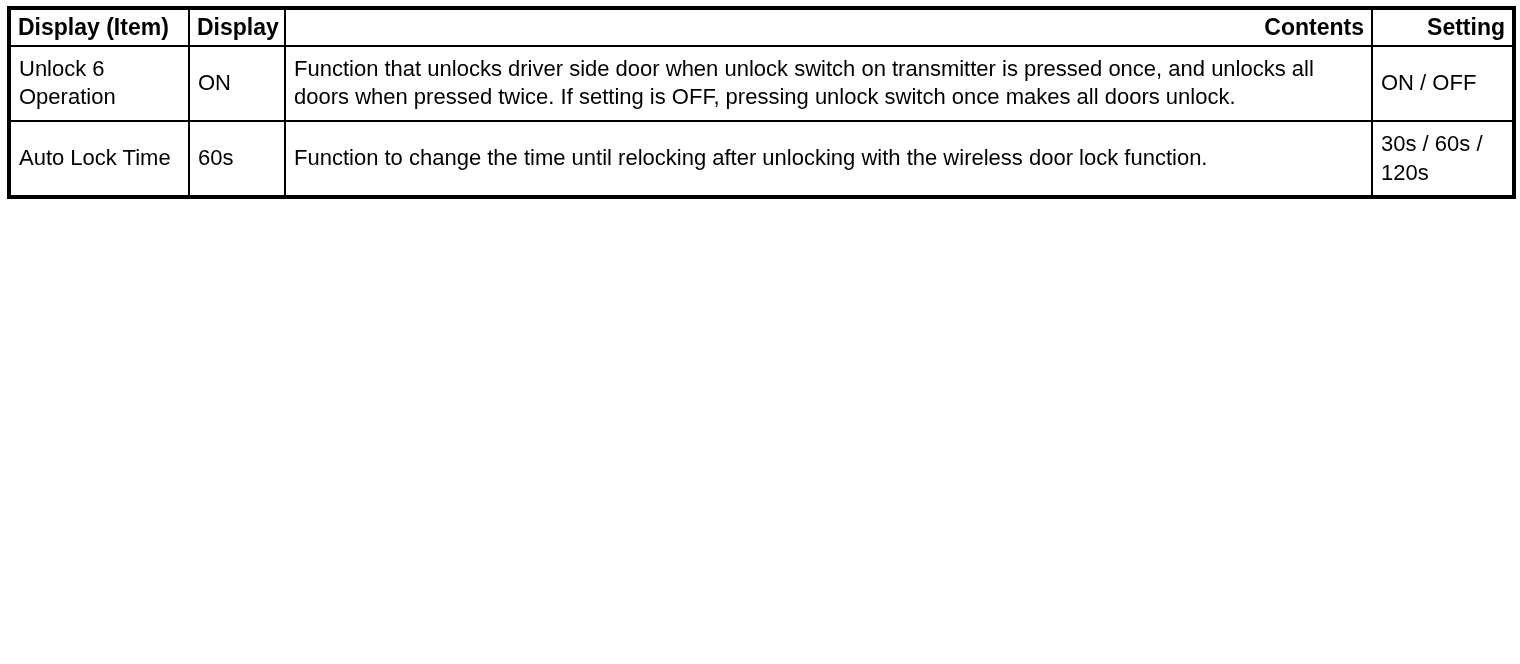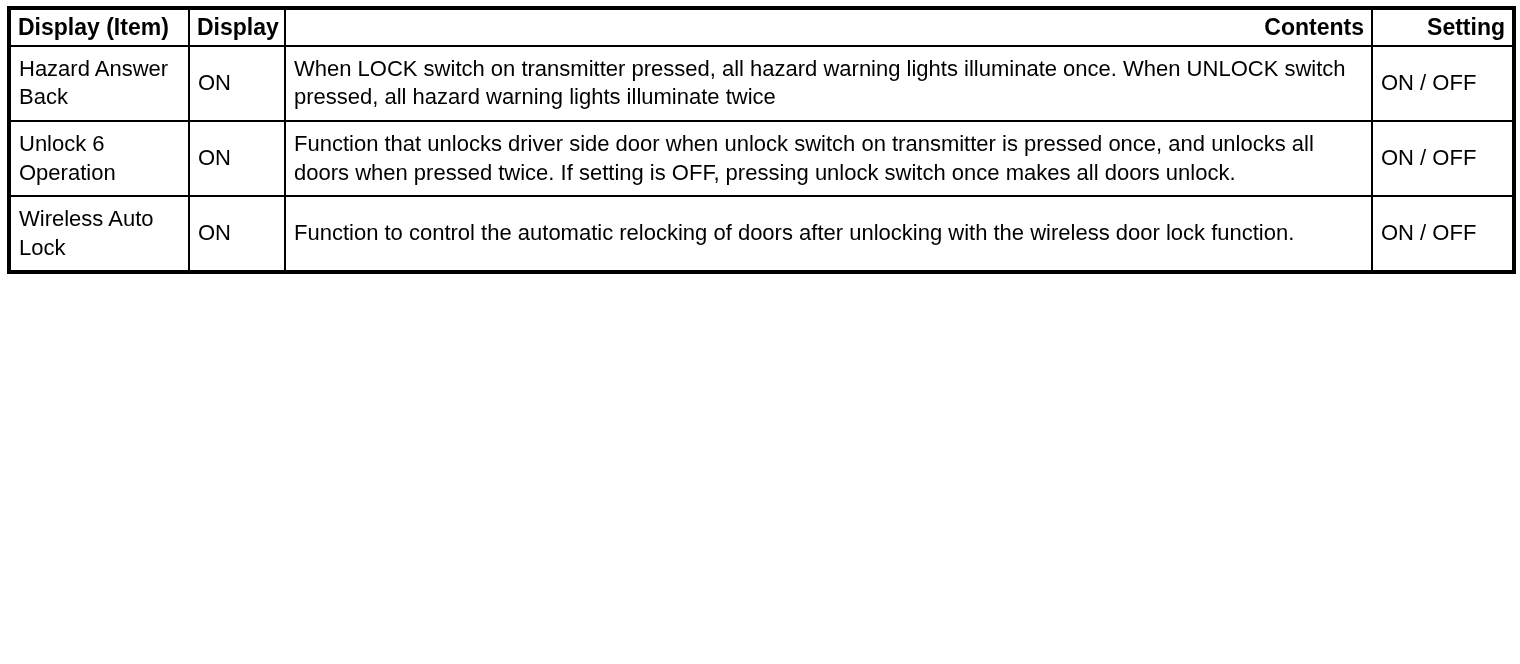--- a/index.html
+++ b/index.html
@@ -62,32 +62,26 @@
     <thead>
       <tr>
         <th class="col-display">Display (Item)</th>
         <th class="col-default">Display</th>
         <th class="col-contents">Contents</th>
         <th class="col-setting">Setting</th>
       </tr>
     </thead>
     <tbody>
         <tr>
-          <td class="col-display">Hazard Answer Back</td>
-          <td class="col-default">ON</td>
-          <td class="col-contents">When LOCK switch on transmitter pressed, all hazard warning lights illuminate once. When UNLOCK switch pressed, all hazard warning lights illuminate twice</td>
-          <td class="col-setting">ON / OFF</td>
-        </tr>
-        <tr>
           <td class="col-display">Unlock 6 Operation</td>
           <td class="col-default">ON</td>
           <td class="col-contents">Function that unlocks driver side door when unlock switch on transmitter is pressed once, and unlocks all doors when pressed twice. If setting is OFF, pressing unlock switch once makes all doors unlock.</td>
           <td class="col-setting">ON / OFF</td>
         </tr>
         <tr>
-          <td class="col-display">Wireless Auto Lock</td>
-          <td class="col-default">ON</td>
-          <td class="col-contents">Function to control the automatic relocking of doors after unlocking with the wireless door lock function.</td>
-          <td class="col-setting">ON / OFF</td>
+          <td class="col-display">Auto Lock Time</td>
+          <td class="col-default">60s</td>
+          <td class="col-contents">Function to change the time until relocking after unlocking with the wireless door lock function.</td>
+          <td class="col-setting">30s / 60s / 120s</td>
         </tr>
       </tbody>
   </table>
 </div>
 
 </body></html>

